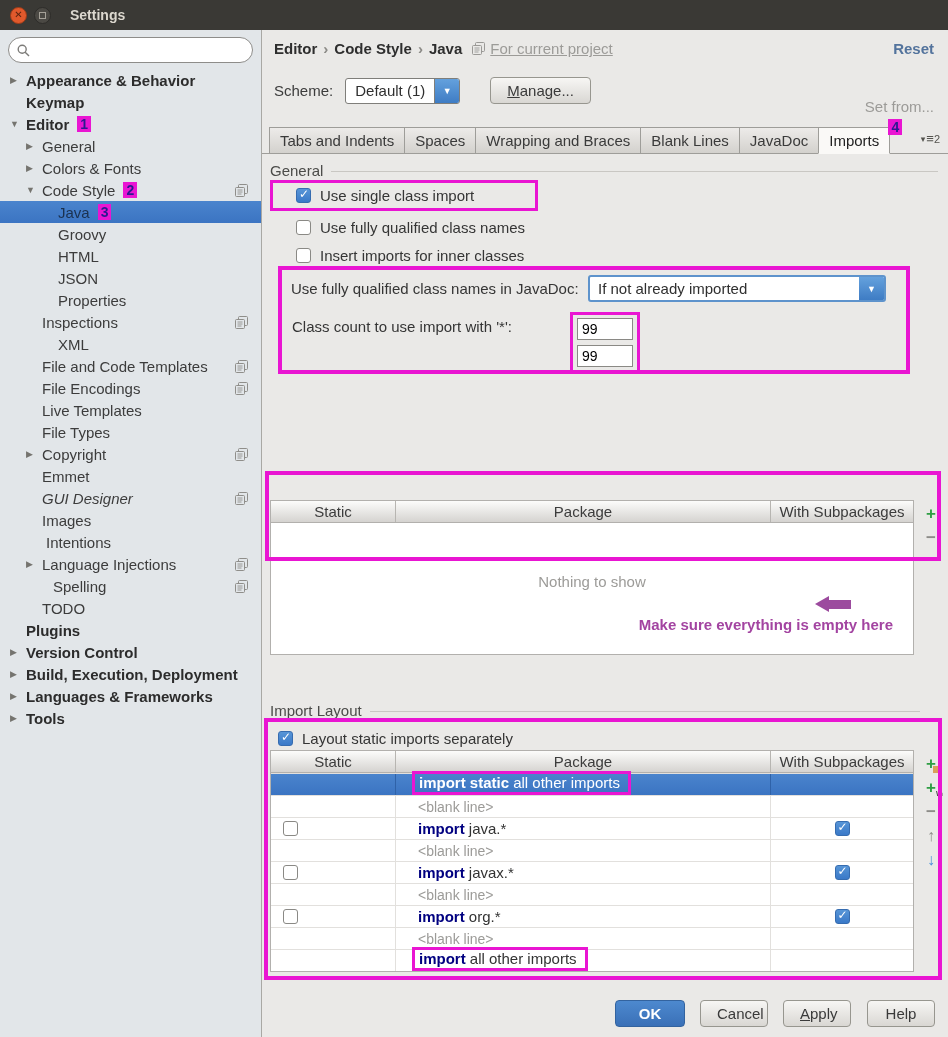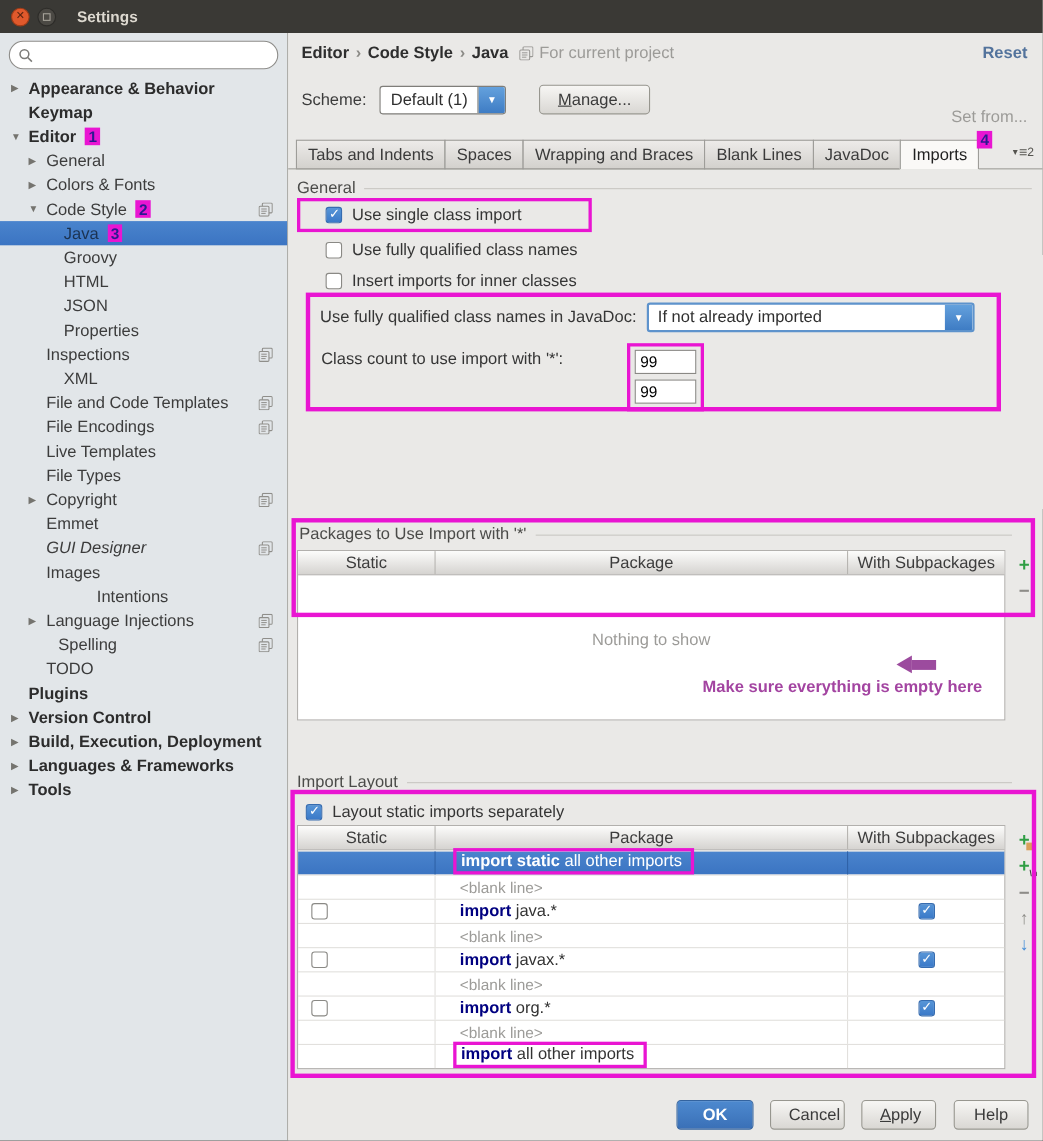--- a/index.html
+++ b/index.html
@@ -29,21 +29,21 @@
   .tree-row.selected .tlabel { color:#1b3250; }
   .pp-icon { margin-left:auto; margin-right:13px; display:flex; }
   .anno-num { background:#e915d2; color:#2a1a8f; font-weight:bold; font-size:14px; line-height:16px; padding:0 3px; margin-left:8px; }
 
   
   .main { position:relative; flex:1; background:#eae9e7; }
   .crumbs { position:absolute; left:12px; top:10px; display:flex; align-items:center; }
   .crumb { font-weight:bold; color:#2e2e2e; }
   .crumb-sep { color:#8b8a86; margin:0 6px; font-weight:bold; }
   .ctx-icon { margin:0 5px 0 10px; display:flex; }
-  .ctx-label { color:#9c9b98; }
+  .ctx-label { color:#9c9b98;text-decoration:underline; }
   .reset-link { position:absolute; right:14px; top:10px; font-weight:bold; color:#53739c; cursor:pointer; }
 
   .scheme-row { position:absolute; left:12px; top:47px; display:flex; align-items:center; }
   .scheme-label { margin-right:12px; color:#3c3c3c; }
   .combo { display:inline-flex; height:26px; border:1px solid #7f7e7a; border-radius:3px; overflow:hidden; background:#fff; align-items:stretch; cursor:pointer; }
   .combo-text { padding:3px 9px 0 9px; color:#2f2f2f; }
   .combo-btn { width:25px; background:linear-gradient(#64a1dd,#3e7cc4); border-left:1px solid #7f7e7a; color:#fff; display:flex; align-items:center; justify-content:center; font-size:9px; }
   .btn { height:27px; background:linear-gradient(#f7f6f4,#d9d7d3); border:1px solid #97968f; border-radius:4px; color:#3a3a3a; font:inherit; padding:0 16px; cursor:pointer; }
   .manage-btn { margin-left:30px; }
   .mnemonic::first-letter { text-decoration:underline; }
@@ -300,21 +300,21 @@
                 <rect x="0.5" y="3.5" width="9" height="9" rx="1" fill="#e2e6e9" stroke="#8f8e8a"></rect>
                 <path d="M2.5 6h5M2.5 8h5M2.5 10h4" stroke="#8f8e8a" stroke-width="0.9" fill="none"></path>
               </svg>
     </span>
   </div>
           <div class="tree-row" style="padding-left: 26px;">
     <span class="tw"></span>
     <span class="tlabel">Images</span>
 
   </div>
-          <div class="tree-row" style="padding-left: 44px; margin-left: 28px;">
+          <div class="tree-row" style="padding-left: 30px;">
     <span class="tw"></span>
     <span class="tlabel">Intentions</span>
 
   </div>
           <div class="tree-row" style="padding-left: 26px;">
     <span class="tw">▶</span>
     <span class="tlabel">Language Injections</span>
 
     <span class="pp-icon">
       <svg width="13" height="13" viewBox="0 0 13 13">
@@ -453,24 +453,20 @@
               <span>▼</span>
             </span>
         </span>
         <span class="count-label1">Class count to use import with '*':</span>
         <div class="count-box">
           <input value="99" style="">
           <input value="99" style="">
         </div>
       </div>
 
-      <div class="grp pkg-title-row">
-        <span class="grp-title">Packages to Use Import with '*'</span>
-        <span class="grp-line"></span>
-      </div>
       <div class="pkg-panel">
         <div class="thead">
           <span class="th col-static">Static</span>
           <span class="th col-pkg">Package</span>
           <span class="th col-sub">With Subpackages</span>
         </div>
         <div class="pkg-empty">Nothing to show</div>
       </div>
       <div class="side-toolbar pkg-toolbar">
         <span class="tool t-add">

